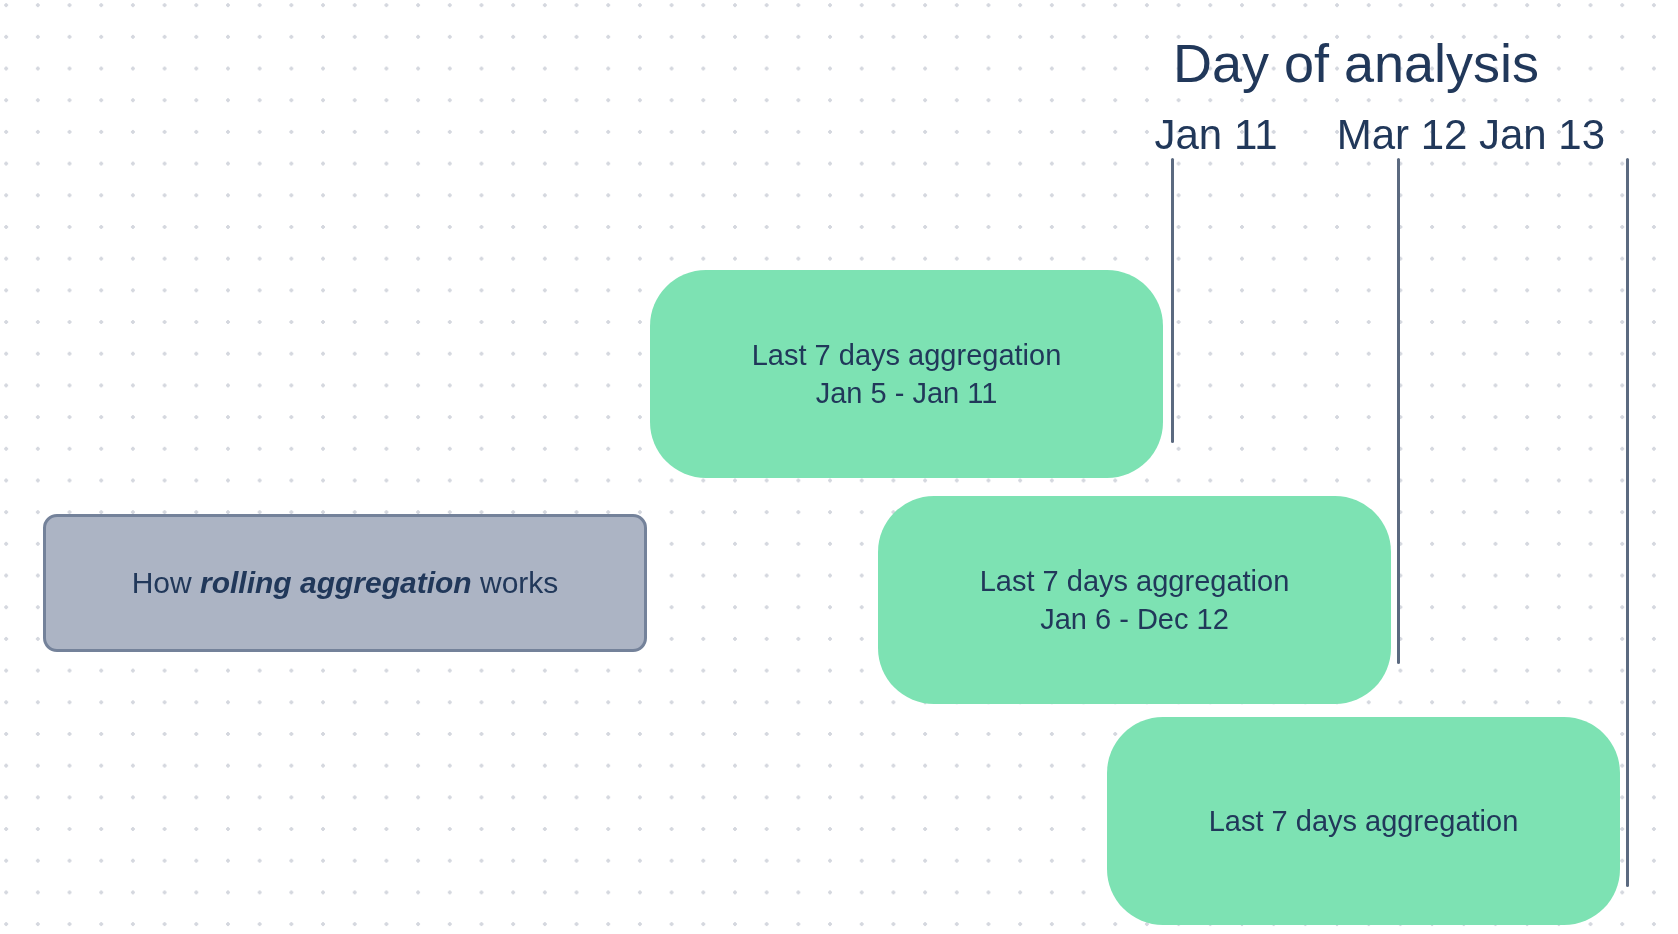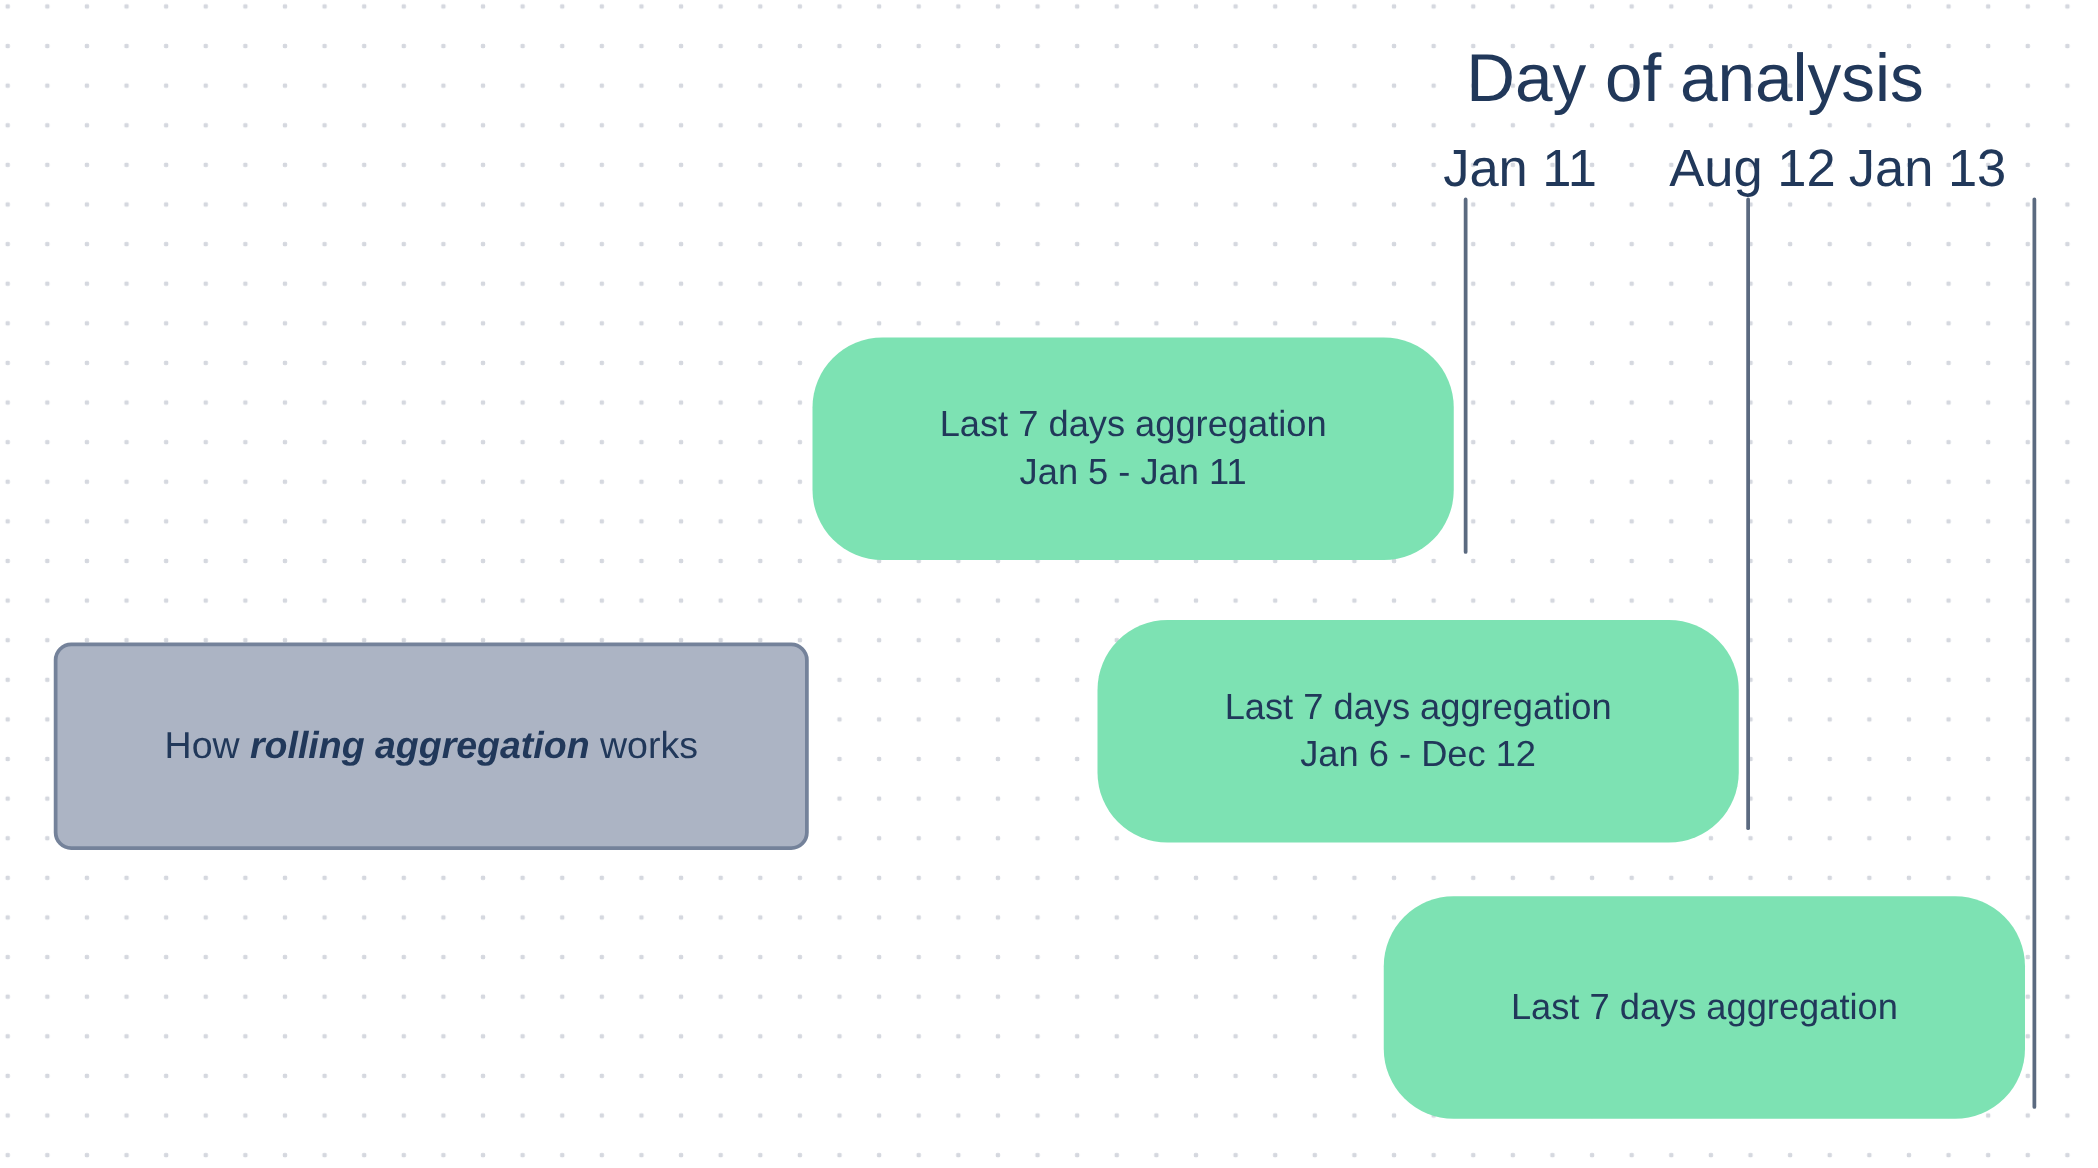--- a/index.html
+++ b/index.html
@@ -48,59 +48,59 @@
     width:3px;
     background:var(--marker-line);
     border-radius:2px;
     top:158px;
   }
   .vline-1{left:1171px;height:285px;}
   .vline-2{left:1397px;height:506px;}
   .vline-3{left:1626px;height:729px;}
   .bubble{
     position:absolute;
-    width:513px;height:178px;
+    width:513px;height:208px;
     background:var(--window-fill);
     border-radius:56px;
     display:flex;
     flex-direction:column;
     align-items:center;
     justify-content:center;
     text-align:center;
     font-size:29px;
     line-height:38px;
   }
   .bubble-1{left:650px;top:270px;}
   .bubble-2{left:878px;top:496px;}
   .bubble-3{left:1107px;top:717px;}
   .legend{
     position:absolute;
     left:43px;top:514px;
-    width:604px;height:166px;
+    width:604px;height:138px;
     box-sizing:border-box;
     background:var(--legend-fill);
     border:3px solid var(--legend-border);
     border-radius:14px;
     display:flex;
     align-items:center;
     justify-content:center;
     font-size:30px;
     white-space:pre;
   }
   .legend strong{font-weight:700;font-style:italic;}
 </style>
 </head>
 <body>
 
 <div class="canvas">
 
   <div class="title">Day of analysis</div>
 
   <div class="date-label date-1">Jan 11</div>
-  <div class="date-label date-2">Aug 12</div>
+  <div class="date-label date-2">Mar 12</div>
   <div class="date-label date-3">Jan 13</div>
 
   <div class="vline vline-1"></div>
   <div class="vline vline-2"></div>
   <div class="vline vline-3"></div>
 
   <div class="bubble bubble-1">
     <div>Last 7 days aggregation</div>
     <div>Jan 5 - Jan 11</div>
   </div>

